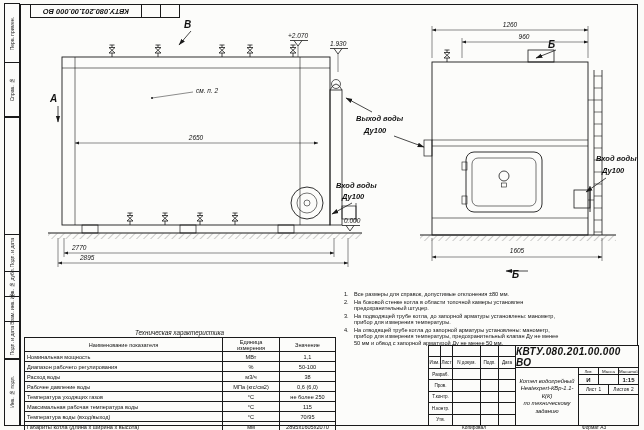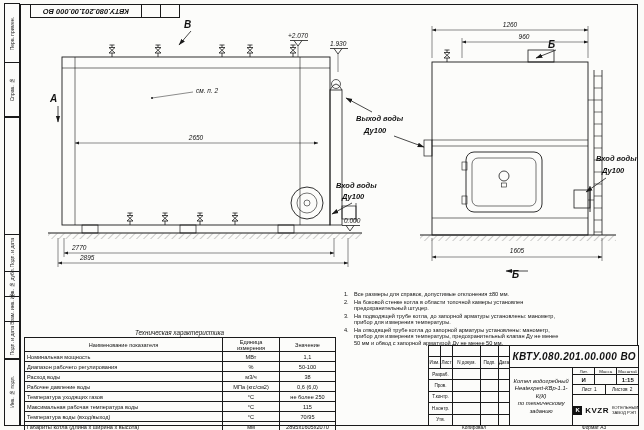--- a/index.html
+++ b/index.html
@@ -435,28 +435,20 @@
           <div class="meta-sheets">
             <div class="msh">
                 <span>Лист</span>
                 <span>1</span>
               </div>
             <div class="msh">
                 <span>Листов</span>
                 <span>2</span>
               </div>
           </div>
-          <div class="meta-co">
-            <span class="logo-mark">K</span>
-            <span class="logo-txt">KVZR</span>
-            <span class="co-lines">
-              <span style="display:block">КОТЕЛЬНЫЙ</span>
-              <span style="display:block">ЗАВОД РЭП</span>
-            </span>
-          </div>
         </div>
       </div>
     </div>
   </div>
 
   <div class="kopir">Копировал</div>
   <div class="format">Формат  А3</div>
 </div>
 
 </body></html>

